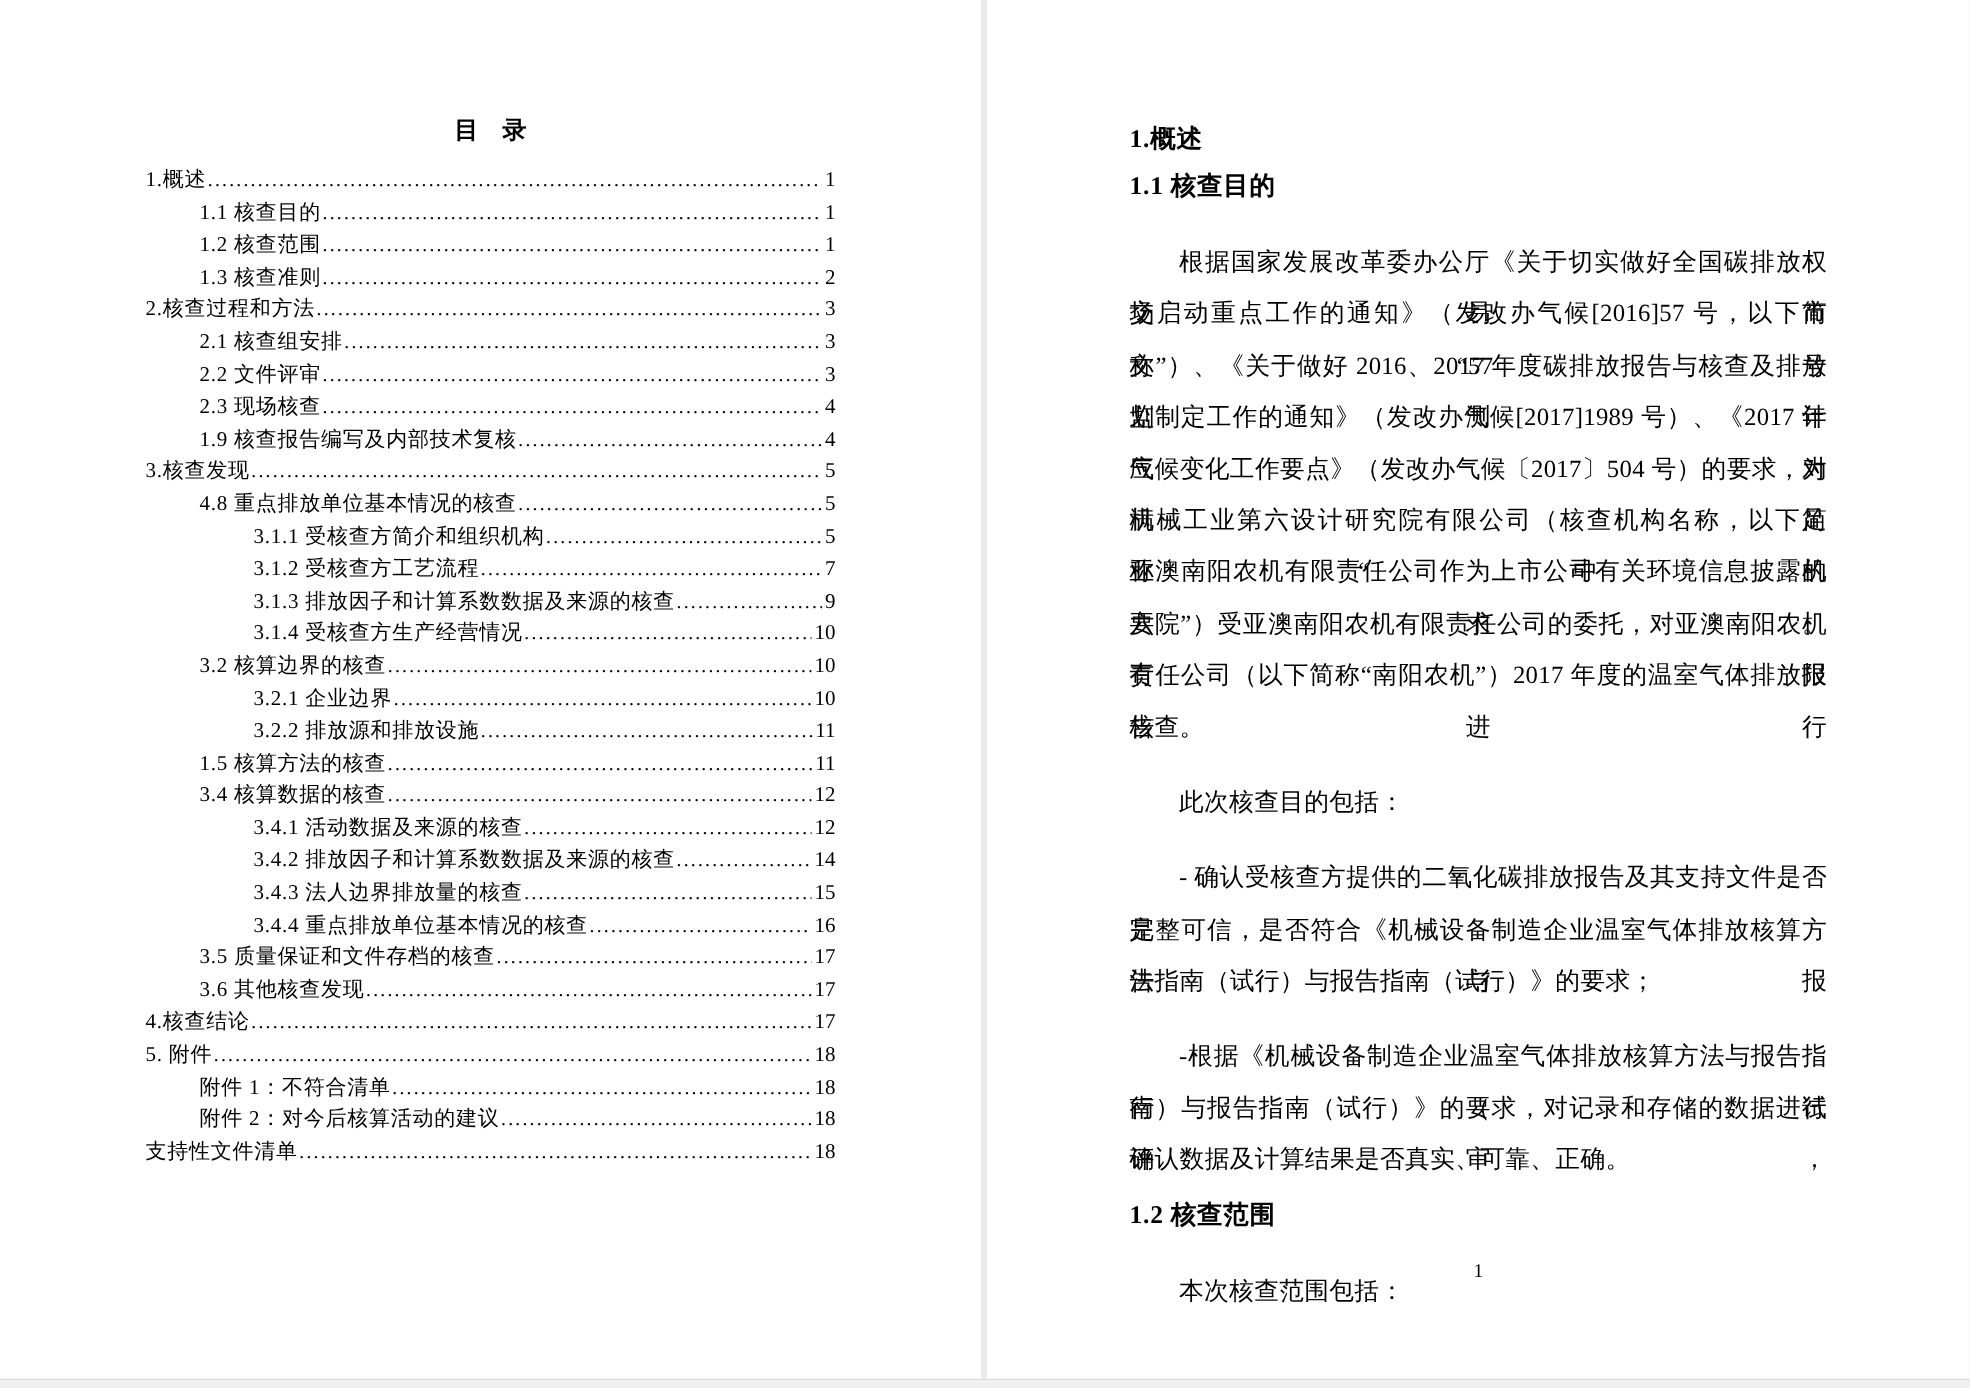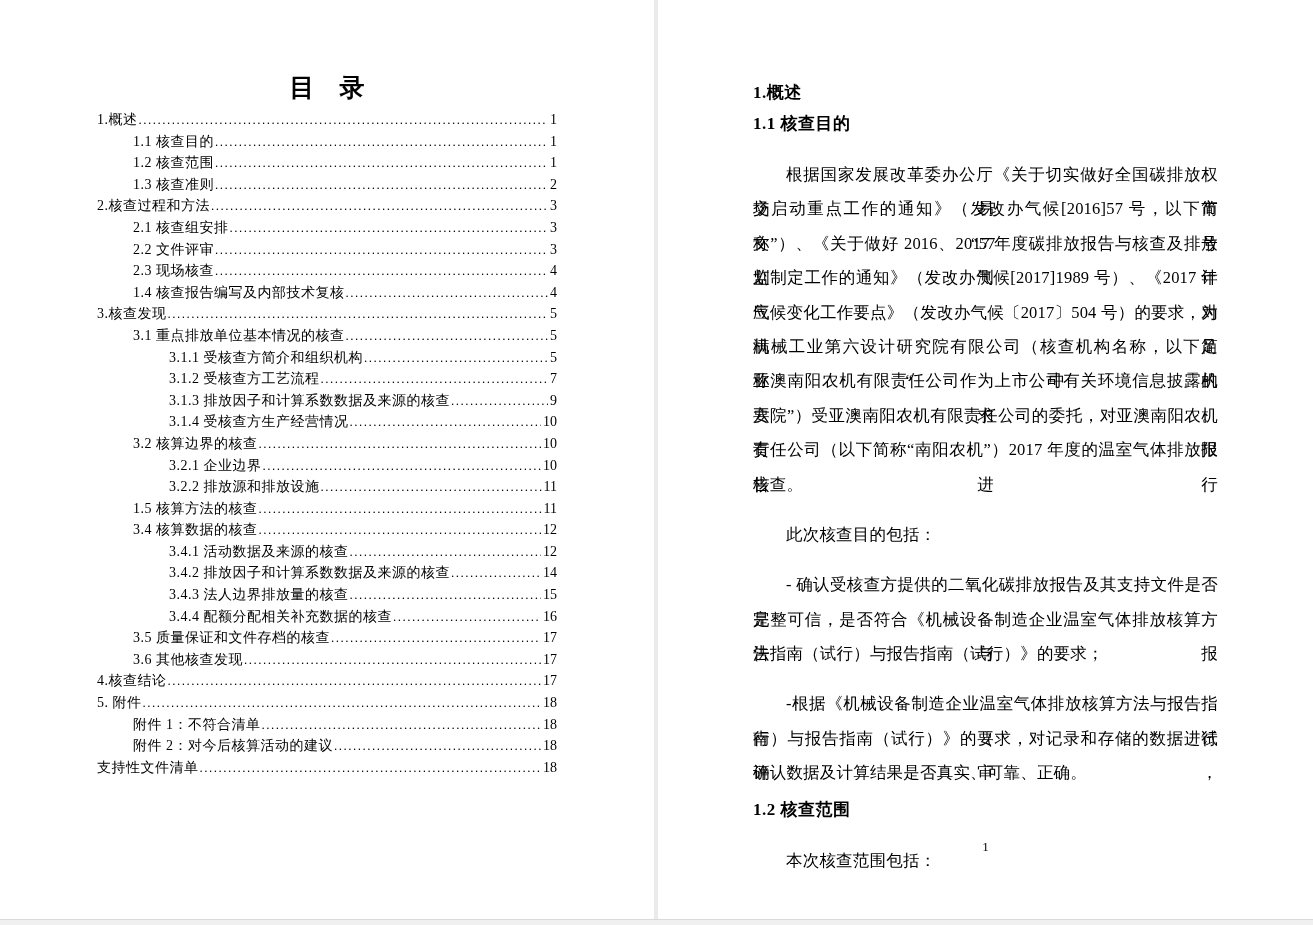--- a/index.html
+++ b/index.html
@@ -34,21 +34,21 @@
     height: 919px;
   }
   .page-right {
     width: 655px;
     padding: 80px 95px 0 95px;
     position: relative;
   }
   
   .toc-title {
     text-align: center;
-    font-size: 25px;
+    font-size: 16px;
     font-weight: bold;
     line-height: 24px;
     margin: 0 0 9px 0;
   }
   .toc-list {
     width: 460px;
   }
   .toc-row {
     display: flex;
     align-items: baseline;
@@ -147,31 +147,31 @@
           <span class="toc-label">2.2 文件评审</span>
           <span class="toc-leader">................................................................................................................................................................................................................................................................................................................................................................................................................</span>
           <span class="toc-pagenum">3</span>
         </div>
         <div class="toc-row lvl2">
           <span class="toc-label">2.3 现场核查</span>
           <span class="toc-leader">................................................................................................................................................................................................................................................................................................................................................................................................................</span>
           <span class="toc-pagenum">4</span>
         </div>
         <div class="toc-row lvl2">
-          <span class="toc-label">1.4 核查报告编写及内部技术复核</span>
+          <span class="toc-label">1.9 核查报告编写及内部技术复核</span>
           <span class="toc-leader">................................................................................................................................................................................................................................................................................................................................................................................................................</span>
           <span class="toc-pagenum">4</span>
         </div>
         <div class="toc-row lvl1">
           <span class="toc-label">3.核查发现</span>
           <span class="toc-leader">................................................................................................................................................................................................................................................................................................................................................................................................................</span>
           <span class="toc-pagenum">5</span>
         </div>
         <div class="toc-row lvl2">
-          <span class="toc-label">3.1 重点排放单位基本情况的核查</span>
+          <span class="toc-label">4.8 重点排放单位基本情况的核查</span>
           <span class="toc-leader">................................................................................................................................................................................................................................................................................................................................................................................................................</span>
           <span class="toc-pagenum">5</span>
         </div>
         <div class="toc-row lvl3">
           <span class="toc-label">3.1.1 受核查方简介和组织机构</span>
           <span class="toc-leader">................................................................................................................................................................................................................................................................................................................................................................................................................</span>
           <span class="toc-pagenum">5</span>
         </div>
         <div class="toc-row lvl3">
           <span class="toc-label">3.1.2 受核查方工艺流程</span>
@@ -222,21 +222,21 @@
           <span class="toc-label">3.4.2 排放因子和计算系数数据及来源的核查</span>
           <span class="toc-leader">................................................................................................................................................................................................................................................................................................................................................................................................................</span>
           <span class="toc-pagenum">14</span>
         </div>
         <div class="toc-row lvl3">
           <span class="toc-label">3.4.3 法人边界排放量的核查</span>
           <span class="toc-leader">................................................................................................................................................................................................................................................................................................................................................................................................................</span>
           <span class="toc-pagenum">15</span>
         </div>
         <div class="toc-row lvl3">
-          <span class="toc-label">3.4.4 配额分配相关补充数据的核查</span>
+          <span class="toc-label">3.4.4 重点排放单位基本情况的核查</span>
           <span class="toc-leader">................................................................................................................................................................................................................................................................................................................................................................................................................</span>
           <span class="toc-pagenum">16</span>
         </div>
         <div class="toc-row lvl2">
           <span class="toc-label">3.5 质量保证和文件存档的核查</span>
           <span class="toc-leader">................................................................................................................................................................................................................................................................................................................................................................................................................</span>
           <span class="toc-pagenum">17</span>
         </div>
         <div class="toc-row lvl2">
           <span class="toc-label">3.6 其他核查发现</span>

